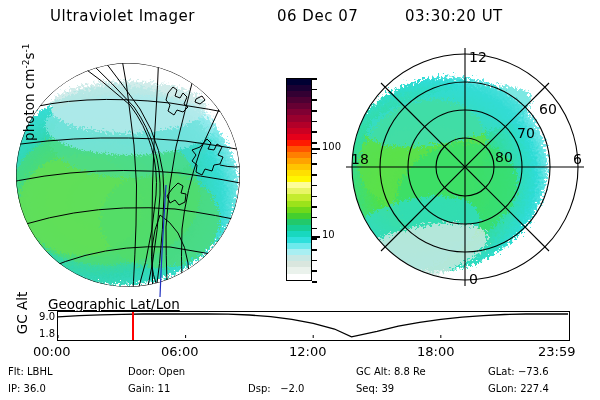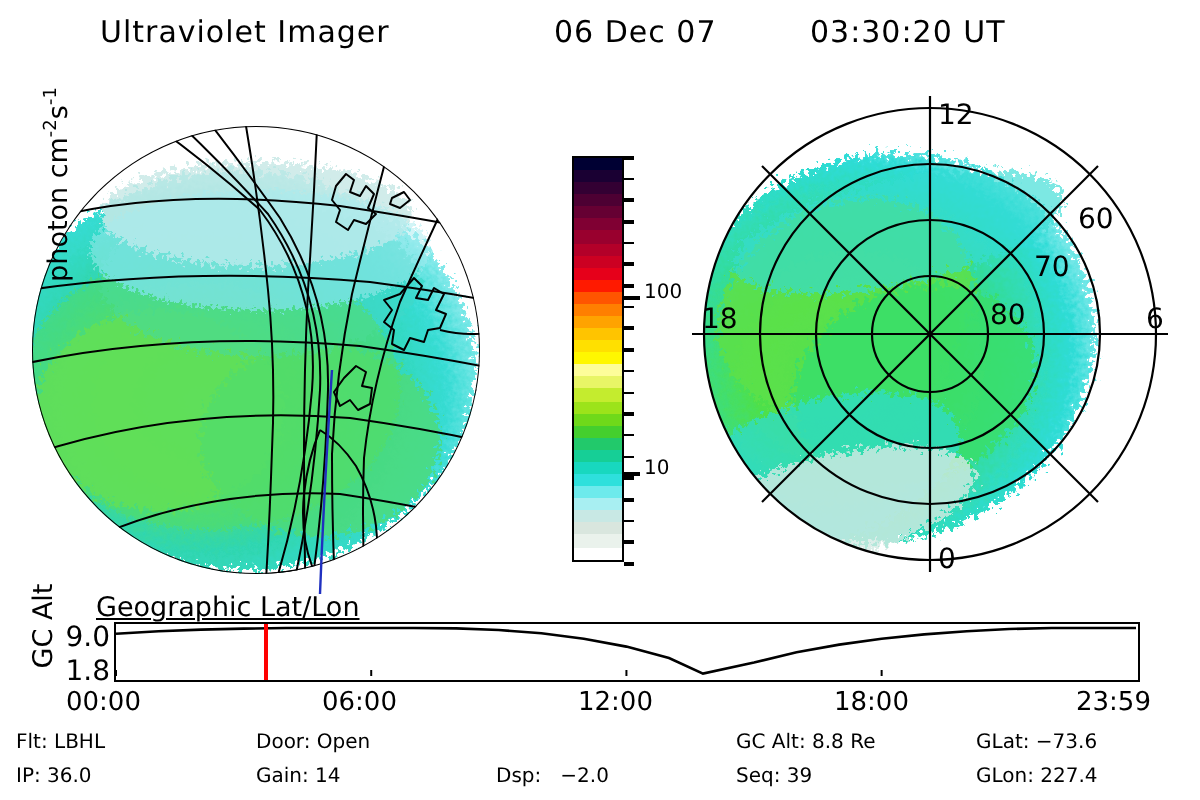--- a/index.html
+++ b/index.html
@@ -42,32 +42,32 @@
   
   .subcap{position:absolute;font-size:13.5px;white-space:pre;}
   #geo-caption{left:48px;top:296px;text-decoration:underline;}
   #apex-caption{left:405px;top:296px;}
 
   
   #alt-box{position:absolute;left:57px;top:311px;width:513px;height:30px;
            border:1.5px solid #000;box-sizing:border-box;background:#fff;}
   #alt-svg{position:absolute;left:0;top:0;}
   #alt-marker{position:absolute;top:0;width:2px;height:100%;background:#ff0000;}
-  .alt-ylab{position:absolute;left:30px;font-size:14px;text-align:right;width:25px;white-space:pre;}
+  .alt-ylab{position:absolute;left:30px;font-size:10px;text-align:right;width:25px;white-space:pre;}
   #alt-axis-title{
     position:absolute;left:-8px;top:305px;width:60px;
     transform:rotate(-90deg);transform-origin:center center;
     font-size:13.5px;text-align:center;white-space:pre;
   }
   .xlab{position:absolute;top:344px;font-size:13px;white-space:pre;}
 
   
   .st{position:absolute;font-size:10px;white-space:pre;}
   .st-r1{top:366px;} .st-r2{top:383px;}
-  .c0{left:8px;} .c1{left:128px;} .c2{left:248px;} .c3{left:368px;} .c4{left:488px;}
+  .c0{left:8px;} .c1{left:128px;} .c2{left:248px;} .c3{left:356px;} .c4{left:488px;}
 </style>
 </head>
 <body>
 
 <div id="root">
 
   <div class="hdr" id="hdr-title">Ultraviolet Imager</div>
   <div class="hdr" id="hdr-date">06 Dec 07</div>
   <div class="hdr" id="hdr-time">03:30:20 UT</div>
 
@@ -289,18 +289,18 @@
   <div class="xlab" style="left:289px">12:00</div>
   <div class="xlab" style="left:417px">18:00</div>
   <div class="xlab" style="left:538px">23:59</div>
 
   <div class="st st-r1 c0">Flt: LBHL</div>
   <div class="st st-r1 c1">Door: Open</div>
   <div class="st st-r1 c3">GC Alt: 8.8 Re</div>
   <div class="st st-r1 c4">GLat: −73.6</div>
 
   <div class="st st-r2 c0">IP: 36.0</div>
-  <div class="st st-r2 c1">Gain: 14</div>
+  <div class="st st-r2 c1">Gain: 11</div>
   <div class="st st-r2 c2">Dsp:   −2.0</div>
   <div class="st st-r2 c3">Seq: 39</div>
   <div class="st st-r2 c4">GLon: 227.4</div>
 
 </div>
 
 </body></html>

